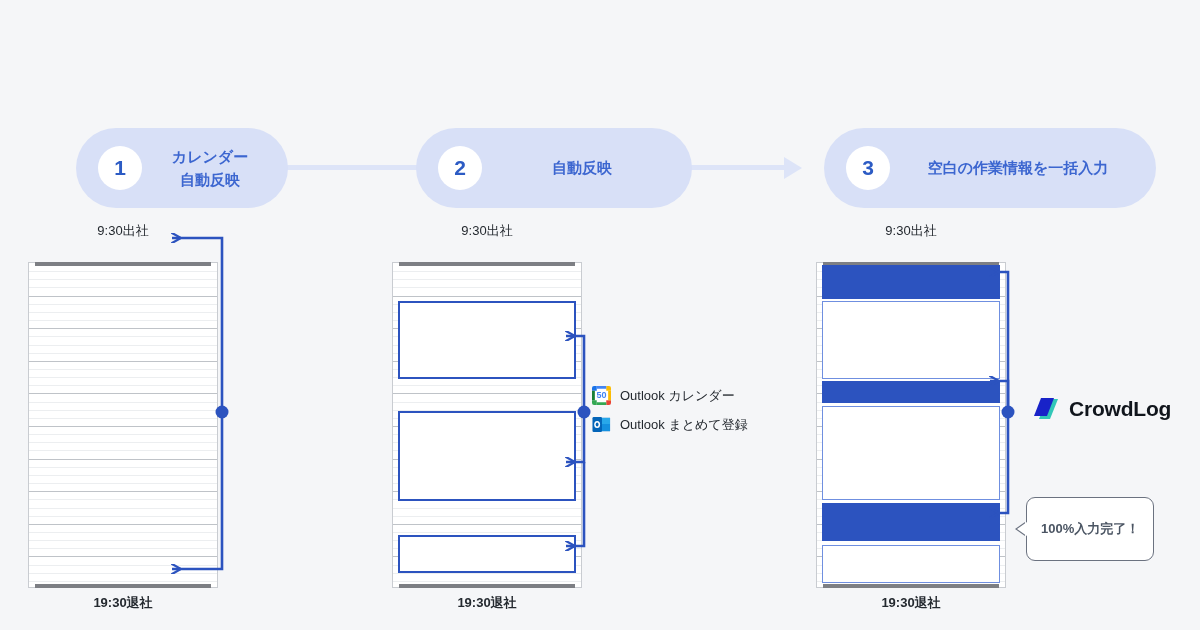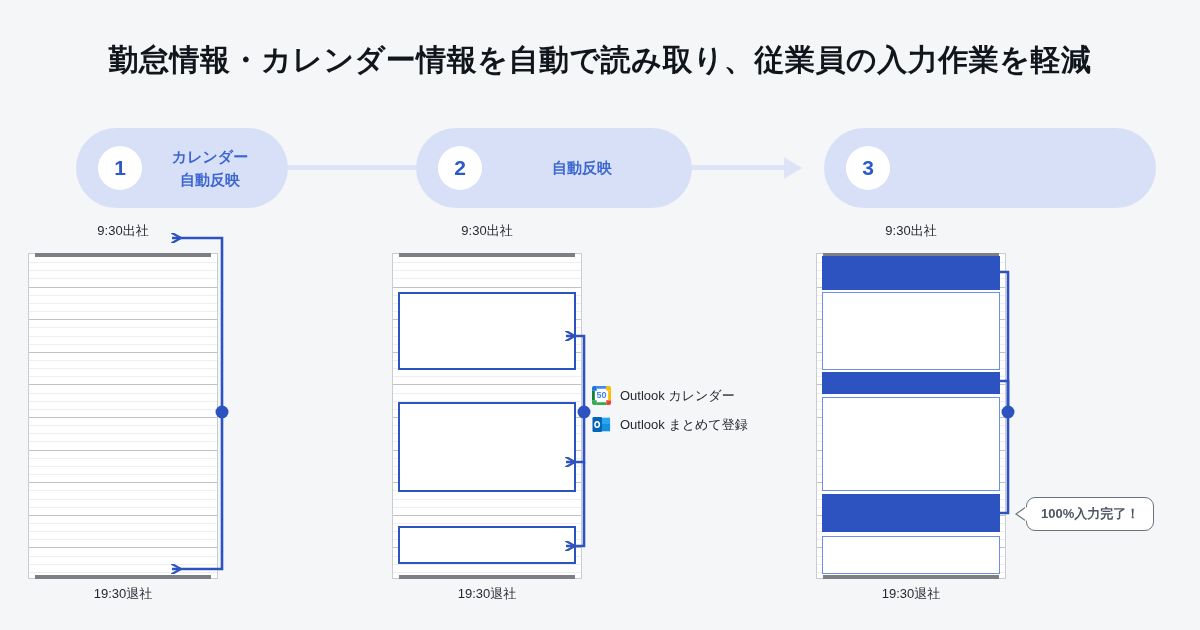--- a/index.html
+++ b/index.html
@@ -63,22 +63,22 @@
   
   .col{position:absolute;top:222px;}
   #col1{left:28px;}
   #col2{left:392px;}
   #col3{left:816px;}
 
   .cap{
     font-size:13px;color:#24292f;text-align:center;
     width:190px;line-height:18px;
   }
-  .cap.top{margin:0 0 13px 0;}
-  .cap.bot{margin:6px 0 0 0;}
+  .cap.top{margin:0 0 22px 0;}
+  .cap.bot{margin:6px 0 0 0;font-weight:bold;}
 
   .sheet{
     position:relative;
     width:190px;height:326px;
     background:#ffffff;
     border:1px solid #c9ccd1;
     box-sizing:border-box;
   }
   .sheet .capbar{
     position:absolute;left:6px;right:6px;height:4px;background:#7d7f84;
@@ -152,39 +152,38 @@
   .cl-text{
     font-size:21px;font-weight:bold;color:#10151c;margin-left:9px;
     letter-spacing:-.2px;
   }
 
   
   #bubble{
     position:absolute;left:1026px;top:497px;
     border:1.6px solid #6b7280;border-radius:9px;
     background:#ffffff;
-    padding:7px 14px;
+    padding:22px 14px;
     font-size:13px;font-weight:bold;color:#4b5563;
     white-space:nowrap;
   }
   #bubble .tail{
     position:absolute;left:-10px;top:50%;margin-top:-7px;
     width:0;height:0;
     border-top:7px solid transparent;
     border-bottom:7px solid transparent;
     border-right:10px solid #ffffff;
     filter:drop-shadow(-1.4px 0 0 #6b7280);
   }
 </style>
 </head>
 <body>
 
 <div class="stage">
 
-  <div class="title">勤怠情報・カレンダー情報を自動で読み取り、従業員の入力作業を軽減</div>
 
   <div class="pconn" id="pconn1"></div>
   <div class="pconn" id="pconn2"></div>
   <div class="parrow"></div>
 
   <div class="pill" id="pill1">
     <div class="num">1</div>
     <div class="ptext">
       <div>カレンダー</div>
       <div>自動反映</div>
@@ -194,20 +193,21 @@
   <div class="pill" id="pill2">
     <div class="num">2</div>
     <div class="ptext">
       <div>自動反映</div>
     </div>
   </div>
 
   <div class="pill" id="pill3">
     <div class="num">3</div>
     <div class="ptext">
+      <div>空白の作業情報を一括入力</div>
     </div>
   </div>
 
   <div class="col" id="col1">
     <div class="cap top">9:30出社</div>
     <div class="sheet" id="sheet1">
       <div class="grid">
           <div class="hline" style="top: 8px;"></div>
           <div class="hline" style="top: 16px;"></div>
           <div class="hline" style="top: 24px;"></div>
@@ -418,19 +418,28 @@
           <path d="M8,9.5 H19 V17 H8 Z" fill="#1490df"></path>
           <rect x="0.5" y="2" width="10" height="16" rx="1.3" fill="#0364b8"></rect>
           <ellipse cx="5.4" cy="10" rx="3.1" ry="3.7" fill="#ffffff"></ellipse>
           <ellipse cx="5.4" cy="10" rx="1.5" ry="2" fill="#0364b8"></ellipse>
         </svg>
       </span>
       <span class="lbl">Outlook まとめて登録</span>
     </div>
   </div>
 
+  <div id="crowdlog">
+    <span class="cl-mark">
+      <svg viewBox="0 0 30 26" width="30" height="26">
+        <path d="M17,3 L28,3 L20,23 L9,23 Z" fill="#27c4b4" opacity="0.95"></path>
+        <path d="M11,2 L24,2 L17,20 L4,20 Z" fill="#1822c8"></path>
+      </svg>
+    </span>
+    <span class="cl-text">CrowdLog</span>
+  </div>
 
   <div id="bubble">
     <span class="tail"></span>
     <span>100%入力完了！</span>
   </div>
 
 </div>
 
 </body></html>

